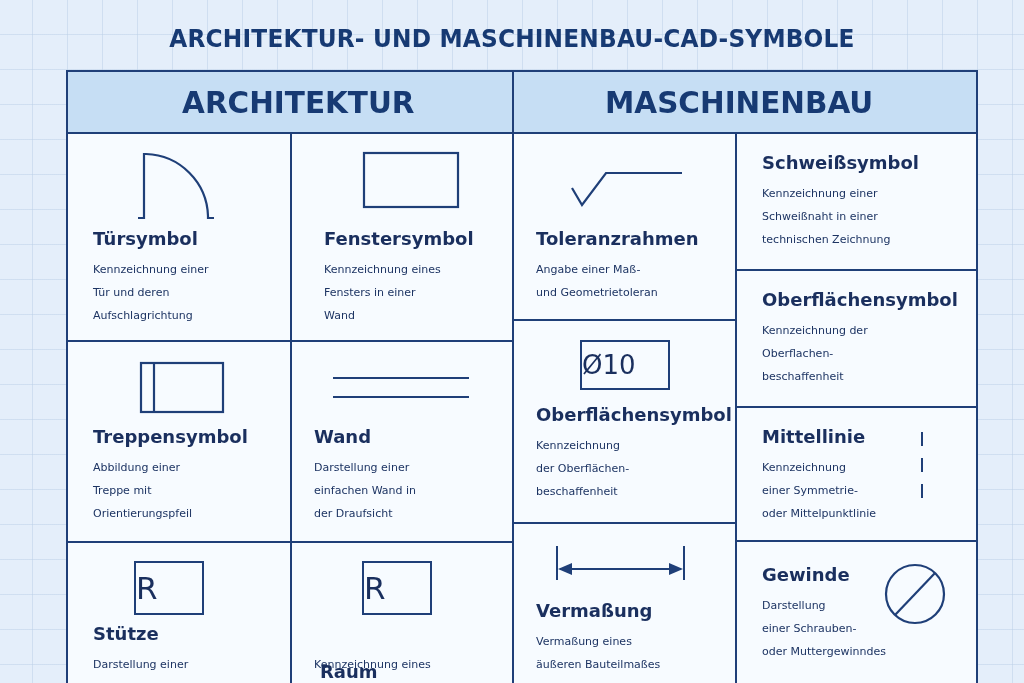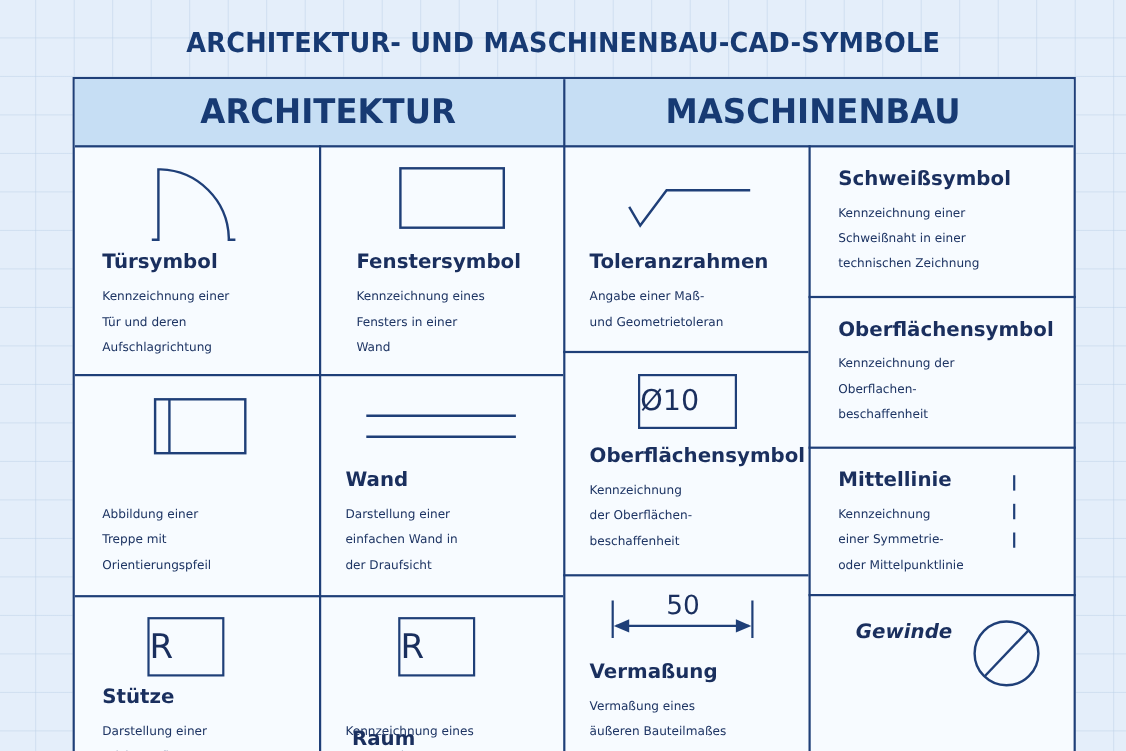--- a/index.html
+++ b/index.html
@@ -100,20 +100,21 @@
 Wand</div>
   </div>
 
   <div class="cell" style="left:0; top:270px; width:222px; height:199px;">
     <div class="sym" style="left:72px; top:20px;">
       <svg width="84" height="52" viewBox="0 0 84 52">
           <rect x="1" y="1" width="82" height="49" fill="none" stroke="#1f3f78" stroke-width="2.2"></rect>
           <line x1="14" y1="1" x2="14" y2="50" stroke="#1f3f78" stroke-width="2.2"></line>
         </svg>
     </div>
+    <div class="cell-title" style="left:25px; top:84px;">Treppensymbol</div>
     <div class="cell-desc" style="left:25px; top:114px;">Abbildung einer
 Treppe mit
 Orientierungspfeil</div>
   </div>
 
   <div class="cell" style="left:224px; top:270px; width:220px; height:199px;">
     <div class="sym" style="left:41px; top:34px;">
       <svg width="138" height="22" viewBox="0 0 138 22">
           <line x1="0" y1="2" x2="136" y2="2" stroke="#1f3f78" stroke-width="2.2"></line>
           <line x1="0" y1="21" x2="136" y2="21" stroke="#1f3f78" stroke-width="2.2"></line>
@@ -166,21 +167,20 @@
 
   <div class="cell" style="left:446px; top:452px; width:221px; height:180px;">
     <div class="sym" style="left:40px; top:18px;">
       <svg width="134" height="40" viewBox="0 0 134 40">
         <line x1="3" y1="4" x2="3" y2="38" stroke="#1f3f78" stroke-width="2"></line>
         <line x1="130" y1="4" x2="130" y2="38" stroke="#1f3f78" stroke-width="2"></line>
         <line x1="6" y1="27" x2="127" y2="27" stroke="#1f3f78" stroke-width="2"></line>
         <path d="M4 27 L18 21 L18 33 Z" fill="#1f3f78"></path>
         <path d="M129 27 L115 21 L115 33 Z" fill="#1f3f78"></path>
       </svg>
-      <div style="position:absolute; left:0; top:-6px; width:134px; text-align:center; font-size:24px; color:#1a2f5e;">50</div>
     </div>
     <div class="cell-title" style="left:22px; top:76px;">Vermaßung</div>
     <div class="cell-desc" style="left:22px; top:106px;">Vermaßung eines
 äußeren Bauteilmaßes</div>
   </div>
 
   <div class="cell" style="left:669px; top:62px; width:241px; height:115px;">
     <div class="cell-title" style="left:25px; top:18px;">Schweißsymbol</div>
     <div class="cell-desc" style="left:25px; top:48px;">Kennzeichnung einer
 Schweißnaht in einer
@@ -208,15 +208,18 @@
 oder Mittelpunktlinie</div>
   </div>
 
   <div class="cell" style="left:669px; top:470px; width:241px; height:162px;">
     <div class="sym" style="left:147px; top:21px;">
       <svg width="62" height="62" viewBox="0 0 62 62">
         <circle cx="31" cy="31" r="29" fill="none" stroke="#1f3f78" stroke-width="2.2"></circle>
         <line x1="11" y1="52" x2="51" y2="10" stroke="#1f3f78" stroke-width="2.2"></line>
       </svg>
     </div>
-    <div class="cell-title" style="left:41px; top:22px;font-style:italic;">Gewinde</div>
+    <div class="cell-title" style="left:25px; top:22px;">Gewinde</div>
+    <div class="cell-desc" style="left:25px; top:52px;">Darstellung
+einer Schrauben-
+oder Muttergewinndes</div>
   </div>
 </div>
 
 </body></html>

